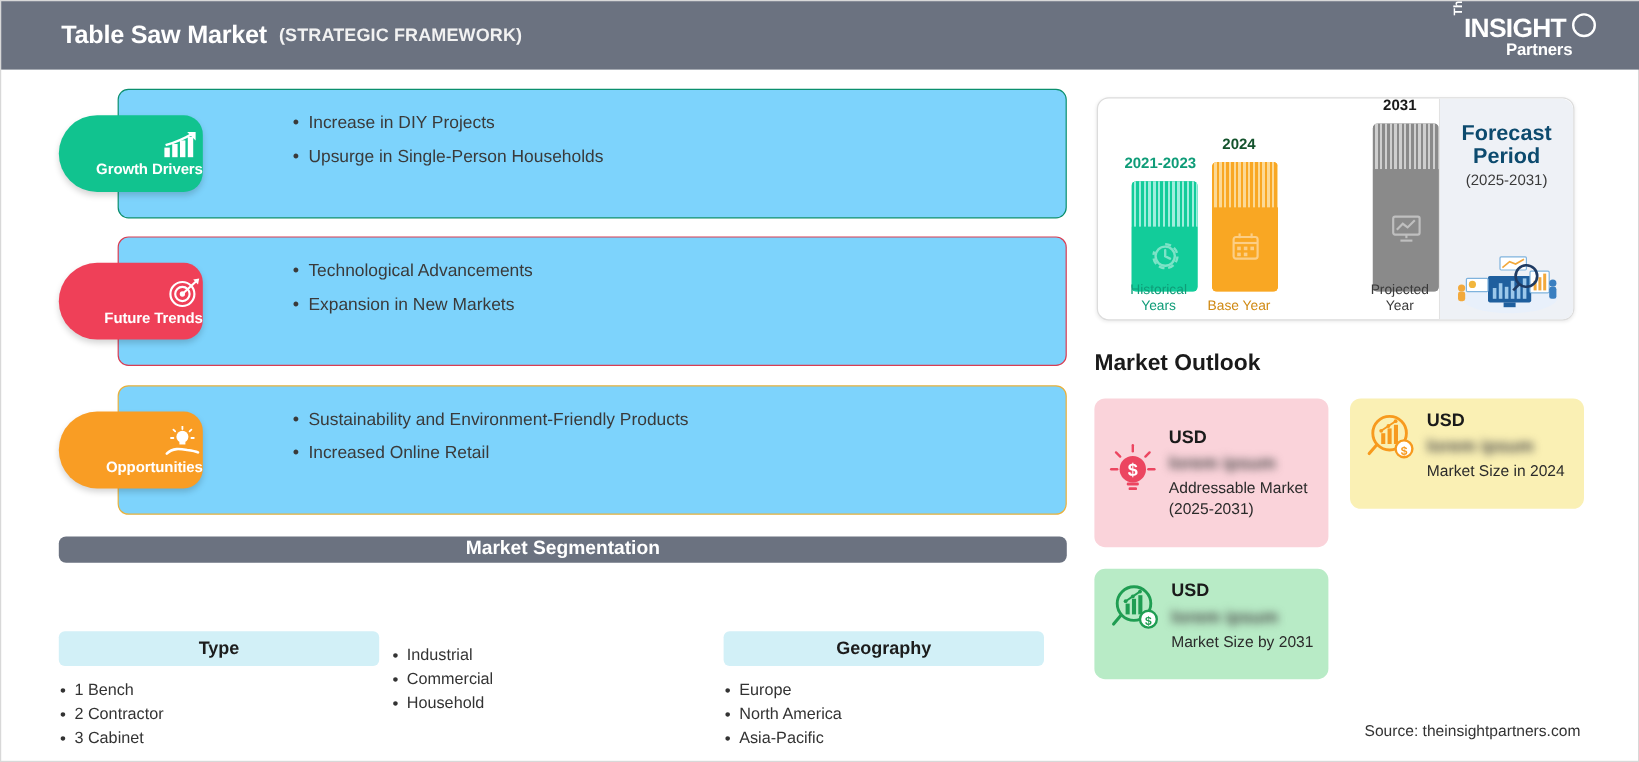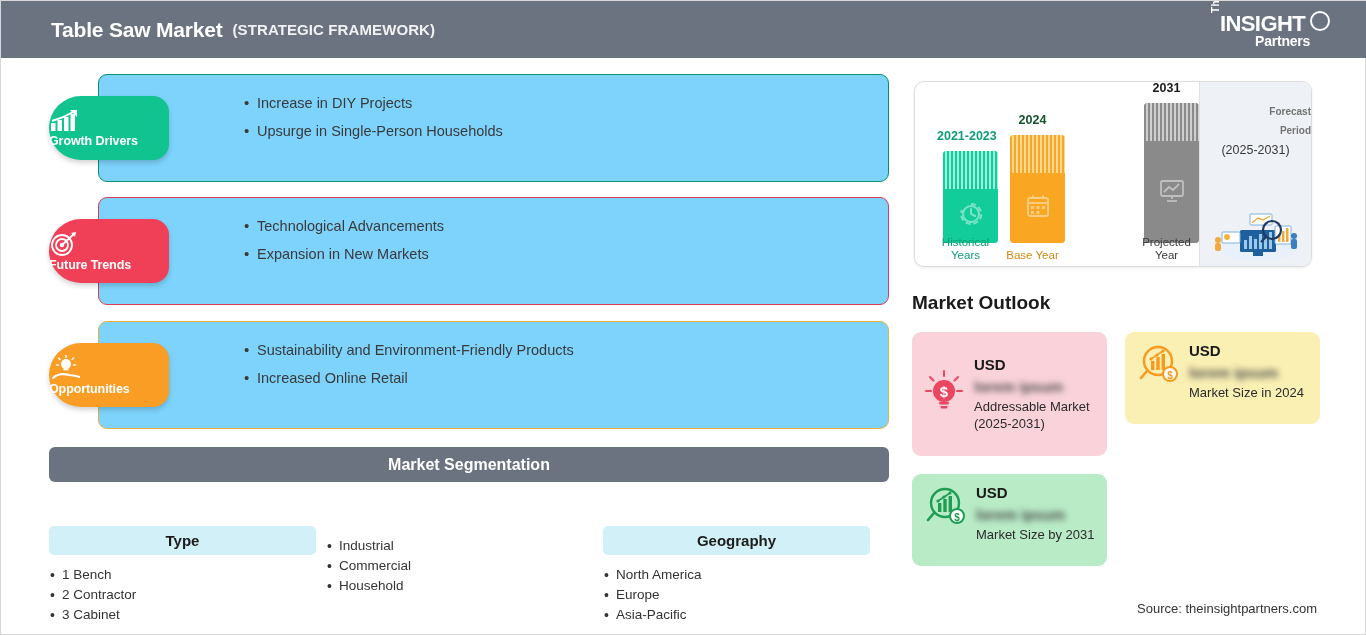--- a/index.html
+++ b/index.html
@@ -98,39 +98,39 @@
     position: absolute; left: 0; top: 0;
     color: #3a3a3a;
     font-size: 15px;
   }
   .badge {
     position: absolute;
     left: 0;
     width: 120px; height: 64px;
     border-radius: 32px 16px 16px 32px;
     display: flex; flex-direction: column;
-    align-items: flex-start; justify-content: center;
+    align-items: flex-end; justify-content: center;
     box-shadow: 0 3px 5px rgba(0,0,0,0.17);
     z-index: 4;
   }
   .badge-label {
     color: #ffffff;
     font-size: 12.5px;
     font-weight: bold;
     margin-top: 1px;
     letter-spacing: -0.1px;
     white-space: nowrap;
   }
   .badge svg { display: block; }
 
   
   .seg-header {
     position: absolute;
     left: 48px; top: 446px;
-    width: 840px; height: 35px;
+    width: 840px; height: 22px;
     background: #6b7280;
     border-radius: 6px;
     display: flex; align-items: center; justify-content: center;
   }
   .seg-header span {
     color: #ffffff;
     font-size: 16px;
     font-weight: bold;
   }
   .seg-cols {
@@ -223,23 +223,23 @@
   .forecast-side {
     position: absolute;
     right: 0; top: 0;
     width: 112px; height: 186px;
     background: #eef1f6;
     border-left: 1px solid #e2e2e2;
     border-radius: 0 10px 10px 0;
   }
   .forecast-side-title {
     margin-top: 20px;
-    text-align: right;
-    font-size: 10px; font-weight: bold;
-    color: #737373;
+    text-align: center;
+    font-size: 18px; font-weight: bold;
+    color: #0c4a6e;
     line-height: 19px;
   }
   .forecast-side-sub {
     text-align: center;
     font-size: 12.5px;
     color: #3a3a3a;
     margin-top: 3px;
   }
   .forecast-illus {
     position: absolute;
@@ -403,22 +403,22 @@
     <div class="seg-col">
       <ul>
         <li>Industrial</li>
         <li>Commercial</li>
         <li>Household</li>
       </ul>
     </div>
     <div class="seg-col">
       <div class="seg-col-title">Geography</div>
       <ul>
+        <li>Europe</li>
         <li>North America</li>
-        <li>Europe</li>
         <li>Asia-Pacific</li>
       </ul>
     </div>
   </div>
 
   <div class="forecast-card">
     <div class="bars">
 
       <div class="bar-group" style="left:22px; height:155px;">
         <div class="bar-year" style="top:24px; color:#0f9c78;">2021-2023</div>

